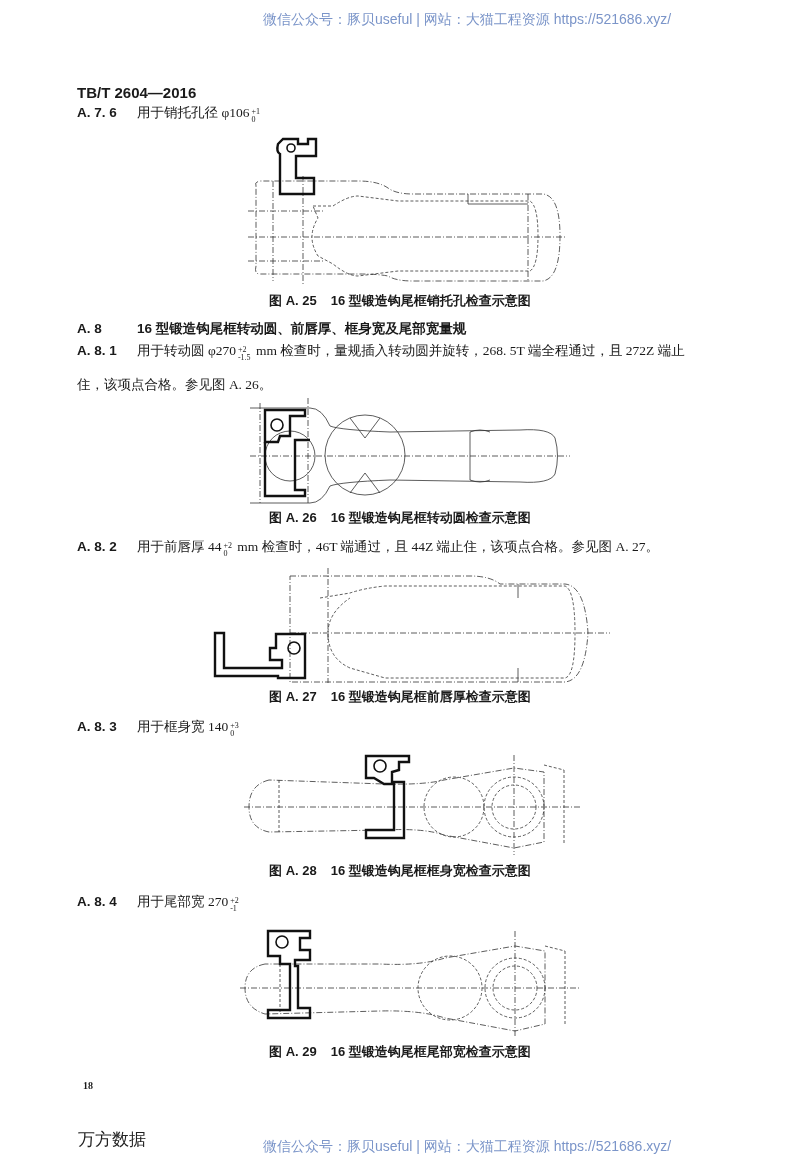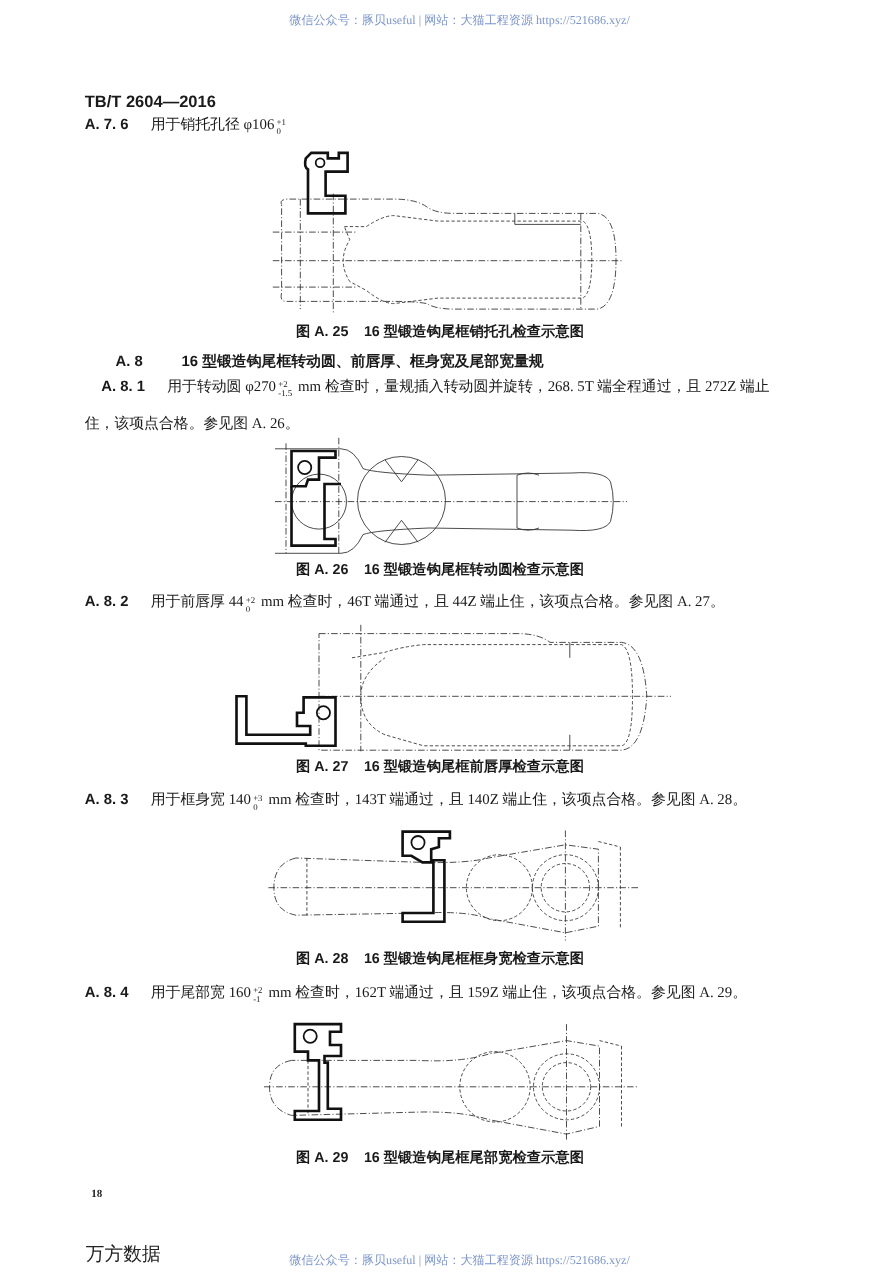--- a/index.html
+++ b/index.html
@@ -1,19 +1,19 @@
 <!DOCTYPE html>
 <html><head>
 <meta charset="utf-8">
 <style>
   html, body { margin:0; padding:0; background:#ffffff; }
   body { width:800px; height:1168px; position:relative; overflow:hidden;
          font-family:"Liberation Serif","DejaVu Serif",serif; color:#1a1a1a; }
   .abs { position:absolute; }
-  .watermark { font-family:Liberation Serif, serif; font-size:11px; color:#7b95c9;
+  .watermark { font-family:Liberation Sans, sans-serif; font-size:14px; color:#7b95c9;
                white-space:nowrap; }
   .std-code { font-family:"Liberation Sans","DejaVu Sans",sans-serif; font-weight:bold; font-size:15px; }
   .para { font-size:13.5px; white-space:nowrap; line-height:22px; }
   .num { font-family:"Liberation Sans","DejaVu Sans",sans-serif; font-weight:bold; display:inline-block; width:60px; }
   .tol { display:inline-flex; flex-direction:column; font-size:8px; line-height:8px; vertical-align:3px; margin:0 2px; }
   .caption { font-family:"Liberation Sans","DejaVu Sans",sans-serif; font-weight:bold; font-size:13px; white-space:nowrap; text-align:center; width:800px; left:0; }
   .caption .cap-id { margin-right:14px; }
   .heading { font-family:"Liberation Sans","DejaVu Sans",sans-serif; font-weight:bold; font-size:13.5px; white-space:nowrap; }
   .page-num { font-size:10px; font-weight:bold; }
   .wanfang { font-family:"DejaVu Sans",sans-serif; font-size:17px; color:#222; }
@@ -48,25 +48,25 @@
   <line class="solid" x1="220" y1="68" x2="280" y2="68"></line>
   <line class="thin" x1="0" y1="75" x2="75" y2="75"></line>
   <line class="thin" x1="0" y1="125" x2="75" y2="125"></line>
   <path class="bold" d="M35 3 L50 3 L50 8 L60 8 L60 3 L68 3 L68 20 L48 20 L48 42 L66 42 L66 58 L32 58 L32 18 Q28 16 30 8 Z"></path>
   <circle class="bold" cx="43" cy="12" r="4" style="stroke-width:1.6"></circle>
 </svg>
 <div class="abs caption" style="top:292px;">
   <span class="cap-id">图 A. 25</span><span>16 型锻造钩尾框销托孔检查示意图</span>
 </div>
 
-<div class="abs heading" style="left:77px;top:320px;margin-left:28px;">
+<div class="abs heading" style="left:77px;top:320px;">
   <span class="num">A. 8</span><span>16 型锻造钩尾框转动圆、前唇厚、框身宽及尾部宽量规</span>
 </div>
 
-<div class="abs para" style="left:92px;top:340px;">
+<div class="abs para" style="left:77px;top:340px;">
   <span class="num">A. 8. 1</span><span>用于转动圆 φ270</span><span class="tol">
       <span>+2</span>
       <span>-1.5</span>
     </span><span> mm 检查时，量规插入转动圆并旋转，268. 5T 端全程通过，且 272Z 端止</span>
 </div>
 <div class="abs para" style="left:77px;top:374px;">住，该项点合格。参见图 A. 26。</div>
 
 <svg style="left:250px;top:398px;" width="320" height="105" viewBox="0 0 320 105">
   <line class="thin" x1="0" y1="58" x2="320" y2="58"></line>
   <path class="solid" d="M0 10 L60 10 Q72 10 80 28 Q90 32 140 34 L270 32 Q300 30 305 40 Q310 58 305 76 Q300 86 270 84 L140 82 Q90 84 80 88 Q72 105 60 105 L0 105"></path>
@@ -102,45 +102,45 @@
   <circle class="bold" cx="84" cy="80" r="6" style="stroke-width:1.6"></circle>
 </svg>
 <div class="abs caption" style="top:688px;">
   <span class="cap-id">图 A. 27</span><span>16 型锻造钩尾框前唇厚检查示意图</span>
 </div>
 
 <div class="abs para" style="left:77px;top:716px;">
   <span class="num">A. 8. 3</span><span>用于框身宽 140</span><span class="tol">
       <span>+3</span>
       <span>0</span>
-    </span><span> mm 检查时，143T 端通过，且 140Z 端止住，该项点合格。参见图 A. 28。</span>
+    </span>
 </div>
 
 <svg style="left:244px;top:750px;" width="336" height="105" viewBox="0 0 336 105">
   <line class="thin" x1="0" y1="57" x2="336" y2="57"></line>
   <path class="thin" d="M25 30 Q5 35 5 57 Q5 78 25 82 L140 80 Q180 78 200 85 L270 98 L300 92 L300 22 L270 18 L200 30 Q180 35 140 34 Z"></path>
   <line class="dash" x1="35" y1="30" x2="35" y2="82"></line>
   <circle class="dash" cx="210" cy="57" r="30"></circle>
   <circle class="dash" cx="270" cy="57" r="22"></circle>
   <circle class="dash" cx="270" cy="57" r="30"></circle>
   <line class="thin" x1="270" y1="5" x2="270" y2="105"></line>
   <line class="dash" x1="300" y1="15" x2="320" y2="20"></line>
   <line class="dash" x1="320" y1="20" x2="320" y2="95"></line>
   <path class="bold" d="M122 6 L165 6 L165 12 L155 12 L155 20 L148 22 L148 32 L160 32 L160 88 L122 88 L122 80 L150 80 L150 34 L140 34 L130 28 L122 28 Z"></path>
   <circle class="bold" cx="136" cy="16" r="6" style="stroke-width:1.6"></circle>
 </svg>
 <div class="abs caption" style="top:862px;">
   <span class="cap-id">图 A. 28</span><span>16 型锻造钩尾框框身宽检查示意图</span>
 </div>
 
 <div class="abs para" style="left:77px;top:891px;">
-  <span class="num">A. 8. 4</span><span>用于尾部宽 160</span><span class="tol">
+  <span class="num">A. 8. 4</span><span>用于尾部宽 270</span><span class="tol">
       <span>+2</span>
       <span>-1</span>
-    </span><span> mm 检查时，162T 端通过，且 159Z 端止住，该项点合格。参见图 A. 29。</span>
+    </span>
 </div>
 
 <svg style="left:240px;top:926px;" width="340" height="110" viewBox="0 0 340 110">
   <line class="thin" x1="0" y1="62" x2="340" y2="62"></line>
   <path class="thin" d="M25 38 Q5 42 5 62 Q5 82 25 88 L140 85 Q180 84 205 92 L275 105 L305 98 L305 25 L275 20 L205 32 Q180 40 140 38 Z"></path>
   <line class="dash" x1="40" y1="38" x2="40" y2="88"></line>
   <circle class="dash" cx="210" cy="62" r="32"></circle>
   <circle class="dash" cx="275" cy="62" r="22"></circle>
   <circle class="dash" cx="275" cy="62" r="30"></circle>
   <line class="thin" x1="275" y1="5" x2="275" y2="110"></line>

